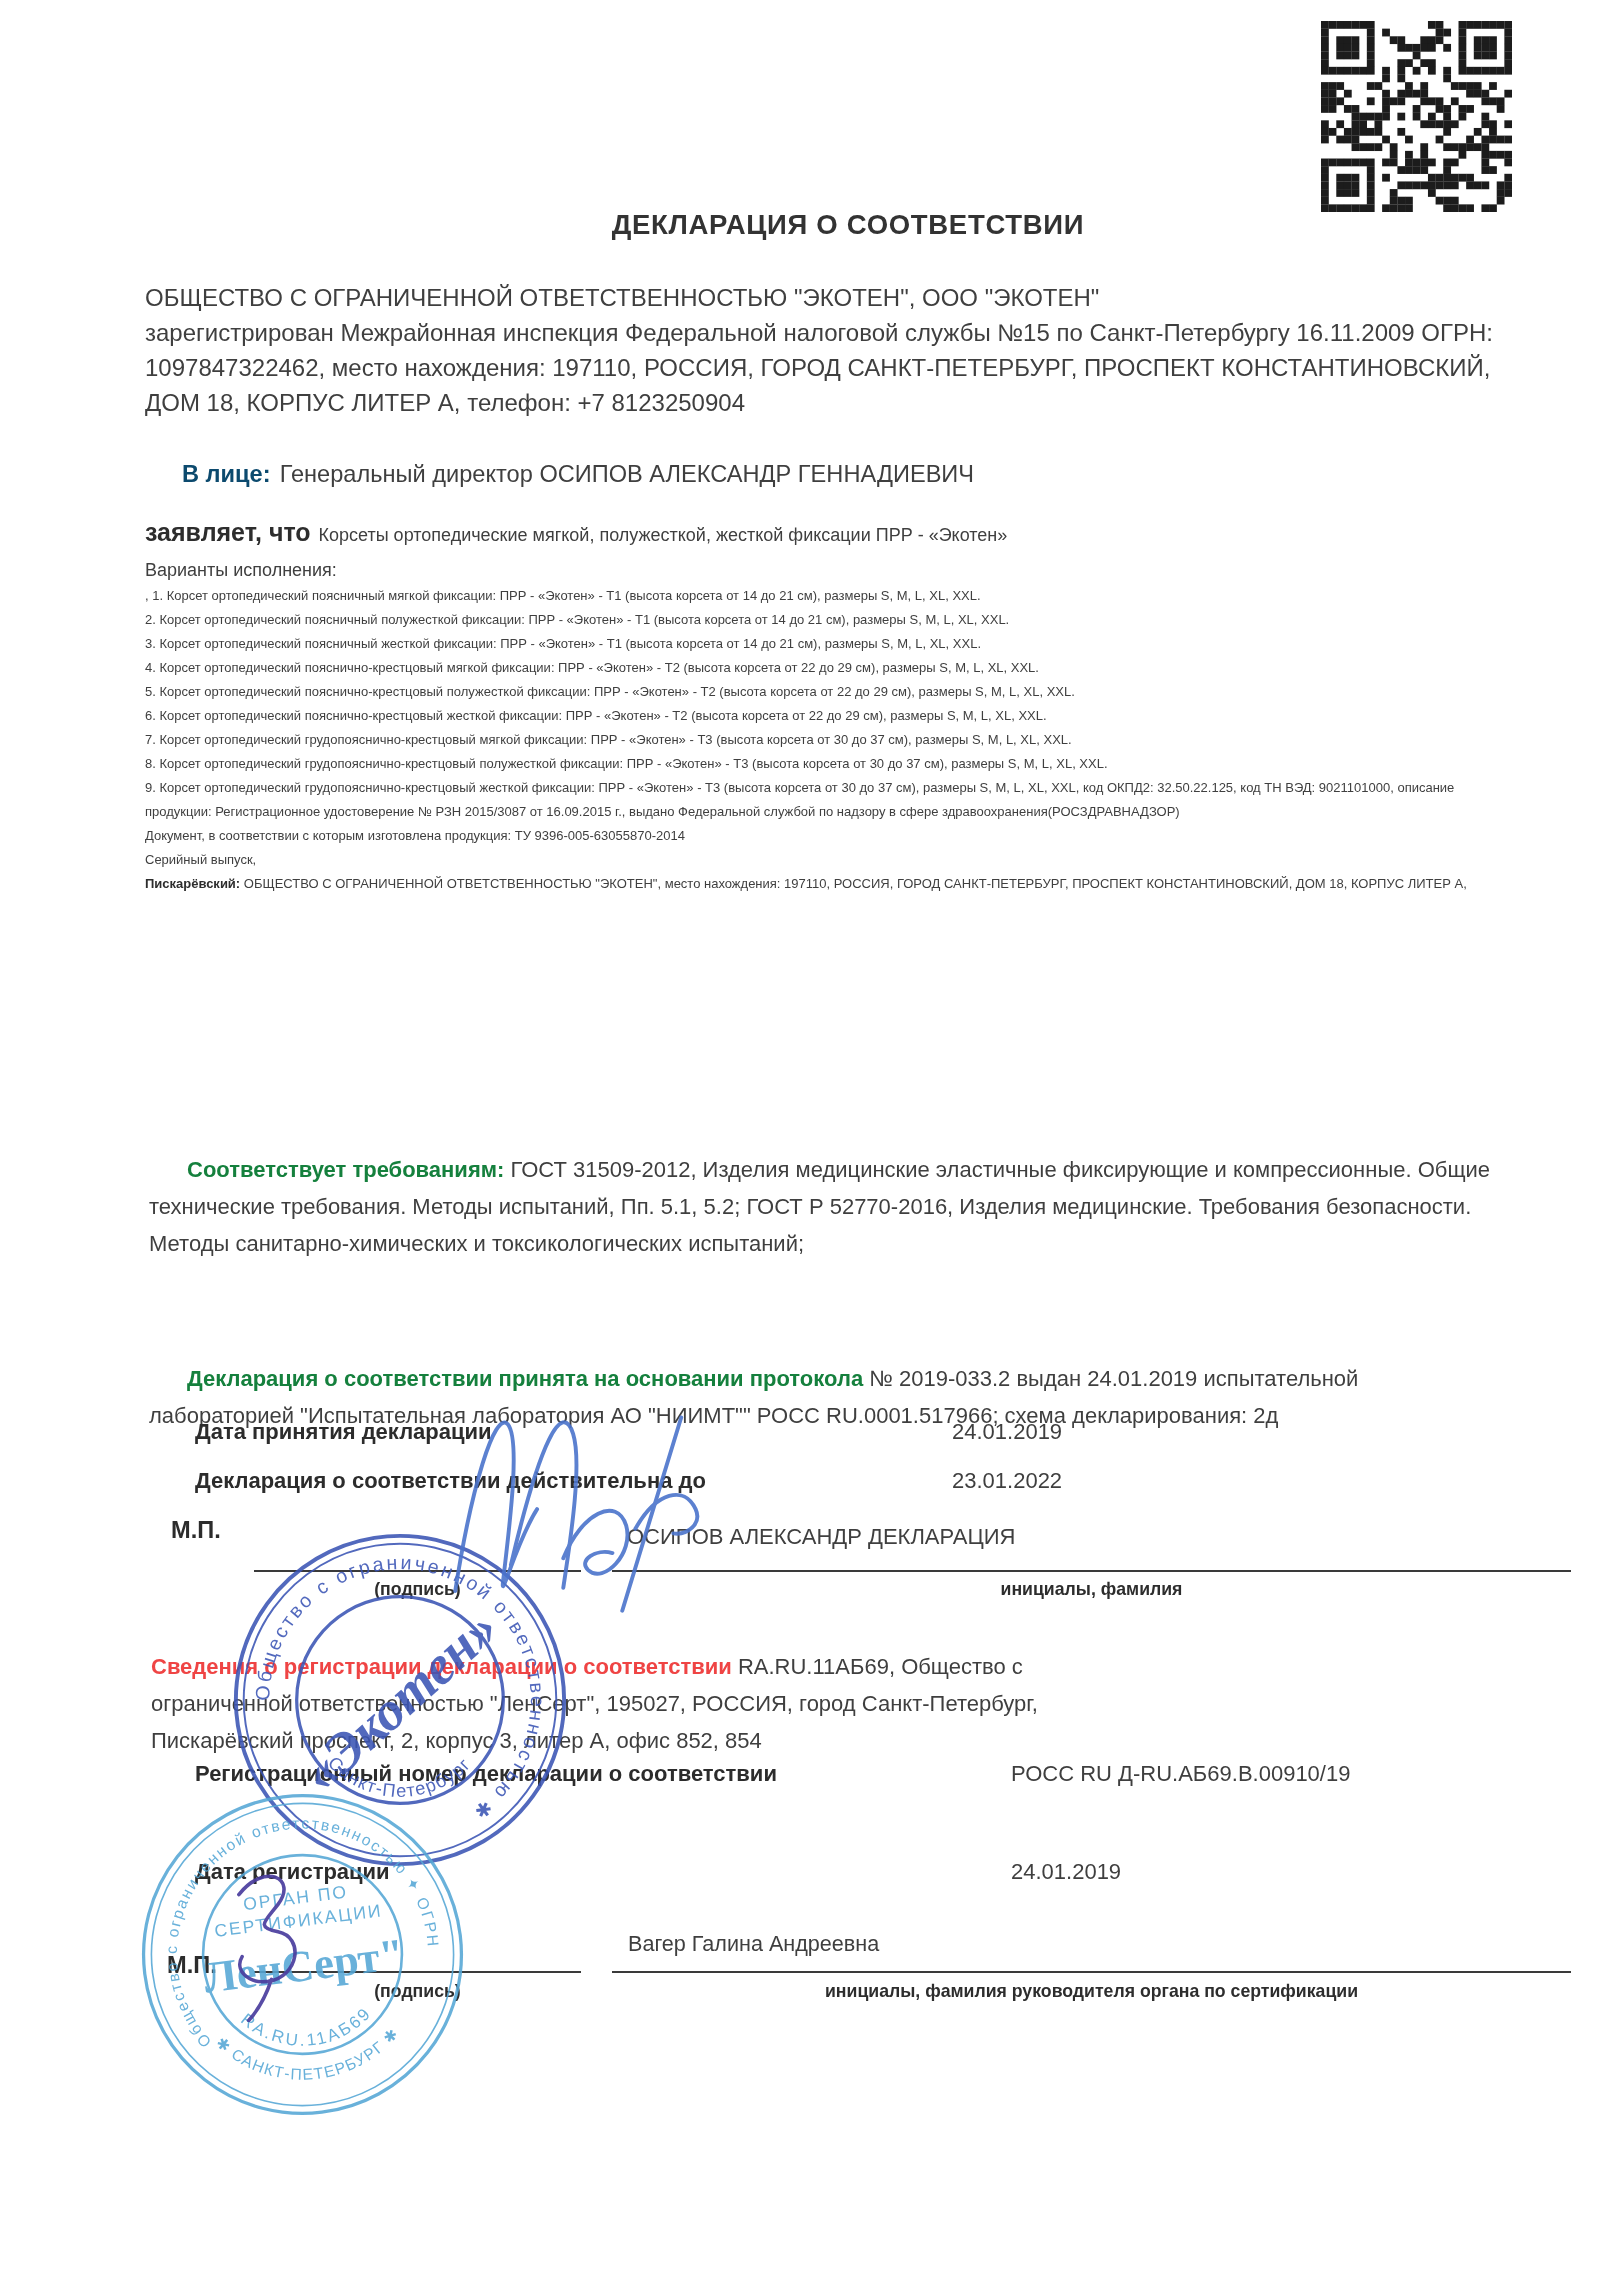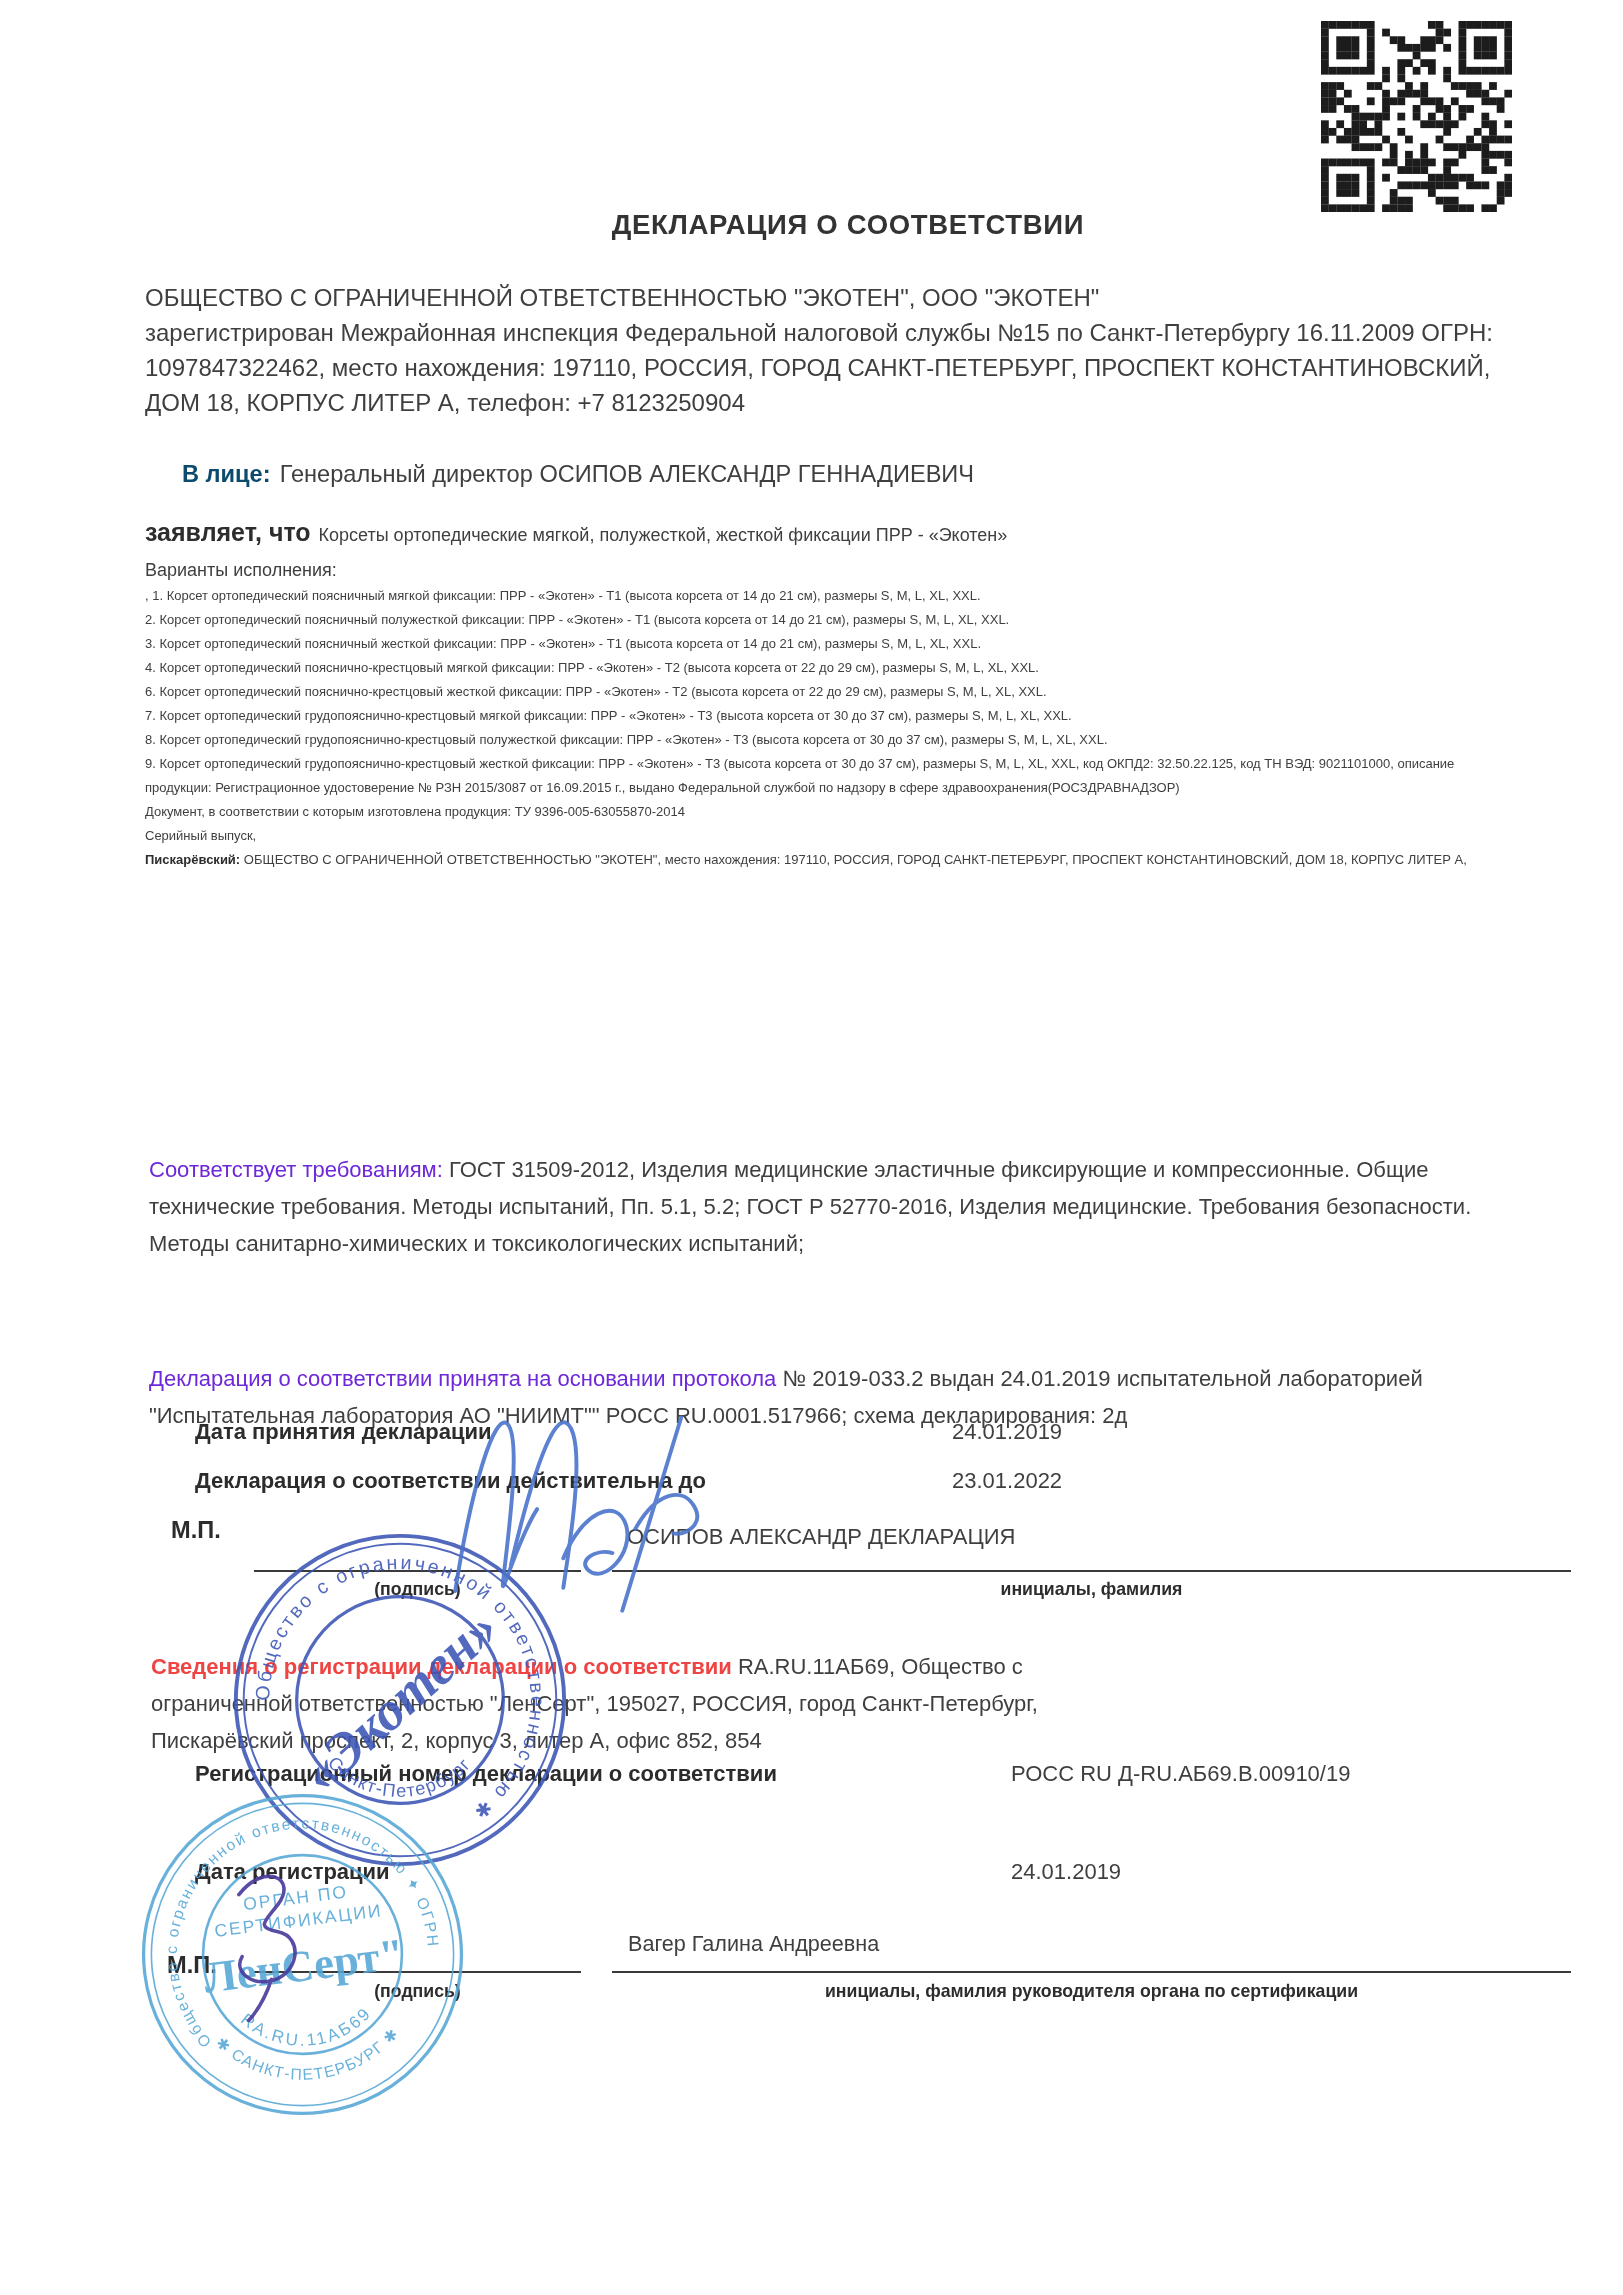--- a/index.html
+++ b/index.html
@@ -12,21 +12,21 @@
   .orgblock .caps{display:block;}
   .inperson{top:461px;left:145px;width:1360px;font-size:23.6px;}
   .inperson .lead{font-weight:bold;color:#0c4a6e;margin-right:9.2px;margin-left:37px;}
   .declares{top:518px;left:145px;width:1368px;font-size:18px;}
   .declares .lead{font-weight:bold;font-size:25px;color:#2d2d2d;margin-right:7.9px;}
   .variants{top:560px;left:145px;width:1368px;font-size:18px;}
   .items{top:584px;left:145px;width:1367px;font-size:13px;line-height:24px;}
   .items p{margin:0;}
   .items .lead{font-weight:bold;color:#2d2d2d;}
   .bigblock{left:149px;width:1360px;font-size:22px;line-height:37px;}
-  .bigblock .lead{font-weight:normal;color:#6d28d9;}
+  .bigblock .lead{font-weight:bold;color:#15803d;margin-left:38px;}
   .compliance{top:1151px;}
   .basis{top:1360px;}
   .rowlabel{left:151px;font-size:22px;font-weight:bold;color:#2c2c2c;margin-left:44px;}
   .rowvalue{font-size:22px;color:#3f3f3f;}
   .mp{font-size:23.6px;font-weight:bold;color:#2c2c2c;}
   .sigline{border-top:2.6px solid #3a3a3a;height:0;}
   .cap{font-size:17.7px;font-weight:bold;color:#2d2d2d;text-align:center;}
   .signame{font-size:22px;color:#3f3f3f;}
   .svedeniya{top:1648px;left:151px;width:907px;font-size:22px;line-height:37px;}
   .svedeniya .lead{font-weight:bold;color:#ef4444;}
@@ -361,20 +361,21 @@
   <div class="abs declares">
     <span class="lead">заявляет, что</span><span>Корсеты ортопедические мягкой, полужесткой, жесткой фиксации ПРР - «Экотен»</span>
   </div>
   <div class="abs variants">Варианты исполнения:</div>
 
   <div class="abs items">
     <p>, 1. Корсет ортопедический поясничный мягкой фиксации: ПРР - «Экотен» - Т1 (высота корсета от 14 до 21 см), размеры S, M, L, XL, XXL.</p>
     <p>2. Корсет ортопедический поясничный полужесткой фиксации: ПРР - «Экотен» - Т1 (высота корсета от 14 до 21 см), размеры S, M, L, XL, XXL.</p>
     <p>3. Корсет ортопедический поясничный жесткой фиксации: ПРР - «Экотен» - Т1 (высота корсета от 14 до 21 см), размеры S, M, L, XL, XXL.</p>
     <p>4. Корсет ортопедический пояснично-крестцовый мягкой фиксации: ПРР - «Экотен» - Т2 (высота корсета от 22 до 29 см), размеры S, M, L, XL, XXL.</p>
+    <p>5. Корсет ортопедический пояснично-крестцовый полужесткой фиксации: ПРР - «Экотен» - Т2 (высота корсета от 22 до 29 см), размеры S, M, L, XL, XXL.</p>
     <p>6. Корсет ортопедический пояснично-крестцовый жесткой фиксации: ПРР - «Экотен» - Т2 (высота корсета от 22 до 29 см), размеры S, M, L, XL, XXL.</p>
     <p>7. Корсет ортопедический грудопояснично-крестцовый мягкой фиксации: ПРР - «Экотен» - Т3 (высота корсета от 30 до 37 см), размеры S, M, L, XL, XXL.</p>
     <p>8. Корсет ортопедический грудопояснично-крестцовый полужесткой фиксации: ПРР - «Экотен» - Т3 (высота корсета от 30 до 37 см), размеры S, M, L, XL, XXL.</p>
     <p>9. Корсет ортопедический грудопояснично-крестцовый жесткой фиксации: ПРР - «Экотен» - Т3 (высота корсета от 30 до 37 см), размеры S, M, L, XL, XXL, код ОКПД2: 32.50.22.125, код ТН ВЭД: 9021101000, описание продукции: Регистрационное удостоверение № РЗН 2015/3087 от 16.09.2015 г., выдано Федеральной службой по надзору в сфере здравоохранения(РОСЗДРАВНАДЗОР)</p>
     <p>Документ, в соответствии с которым изготовлена продукция: ТУ 9396-005-63055870-2014</p>
     <p>Серийный выпуск,</p>
     <p><span class="lead">Пискарёвский:</span> <span>ОБЩЕСТВО С ОГРАНИЧЕННОЙ ОТВЕТСТВЕННОСТЬЮ "ЭКОТЕН", место нахождения: 197110, РОССИЯ, ГОРОД САНКТ-ПЕТЕРБУРГ, ПРОСПЕКТ КОНСТАНТИНОВСКИЙ, ДОМ 18, КОРПУС ЛИТЕР А,</span></p>
   </div>
 
   <div class="abs bigblock compliance">

